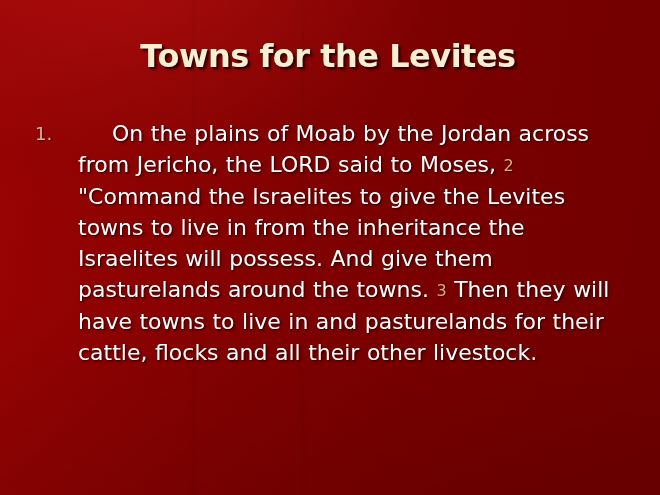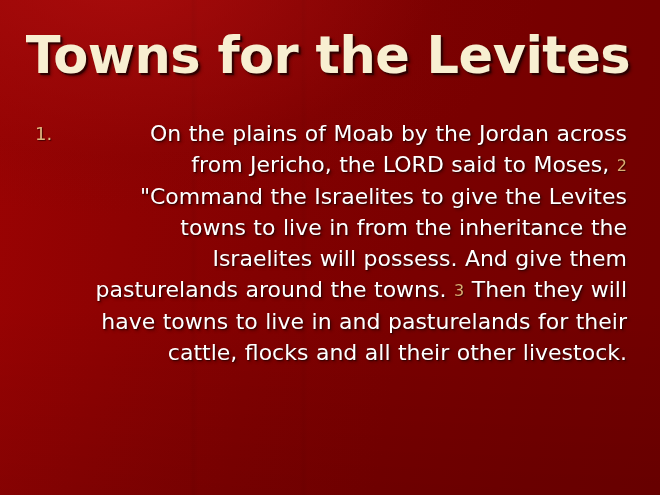--- a/index.html
+++ b/index.html
@@ -43,21 +43,21 @@
   }
 
   .title {
     position: absolute;
     left: 0;
     right: 4px;
     top: 30px;
     text-align: center;
     font-family: "DejaVu Sans", sans-serif;
     font-weight: bold;
-    font-size: 51px;
+    font-size: 32px;
     line-height: 52px;
     letter-spacing: -0.5px;
     color: #f8efd1;
     text-shadow: 2px 2px 1px rgba(42,0,0,0.88), 3px 3px 3px rgba(30,0,0,0.45);
     white-space: nowrap;
   }
 
   .body-block {
     position: absolute;
     left: 33px;
@@ -80,21 +80,21 @@
     box-sizing: border-box;
   }
 
   .paragraph {
     flex: 1 1 auto;
     font-family: "DejaVu Sans", sans-serif;
     font-size: 22px;
     line-height: 31px;
     color: #ffffff;
     text-shadow: 1px 1px 1px rgba(45,2,2,0.80), 2px 2px 3px rgba(25,0,0,0.40);
-    text-align: right;
+    text-align: left;
     word-spacing: 0.5px;
   }
   .paragraph .indent { display: inline-block; width: 34px; }
   .verse-num {
     color: #d9ae73;
     font-size: 16px;
     vertical-align: 1px;
     text-shadow: 1px 1px 1px rgba(45,2,2,0.75);
   }
 </style>

